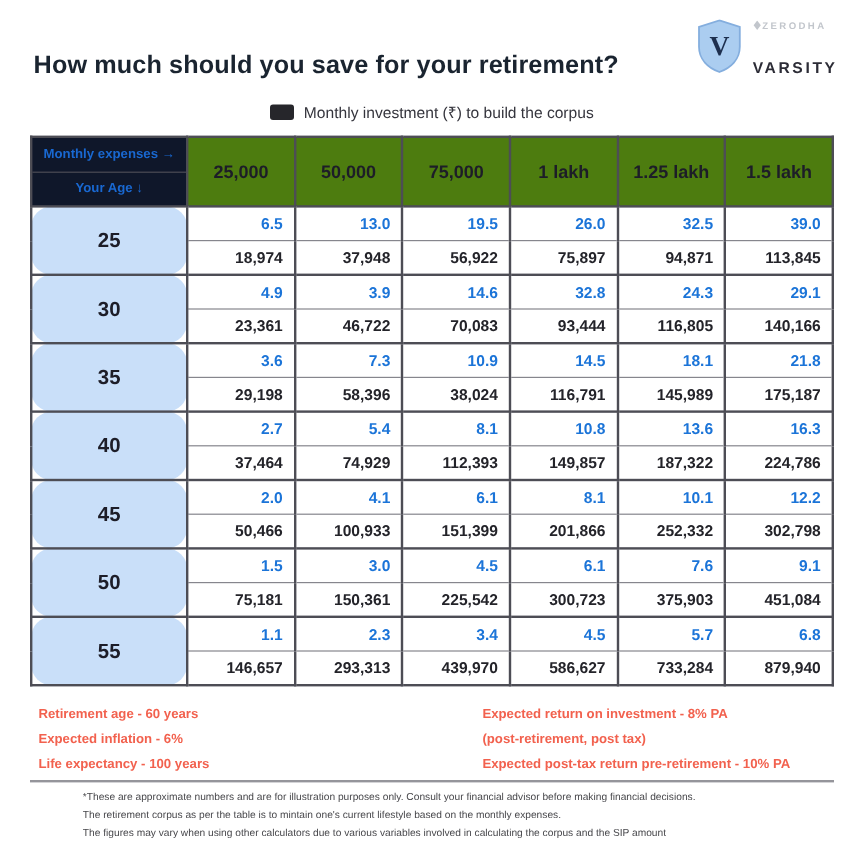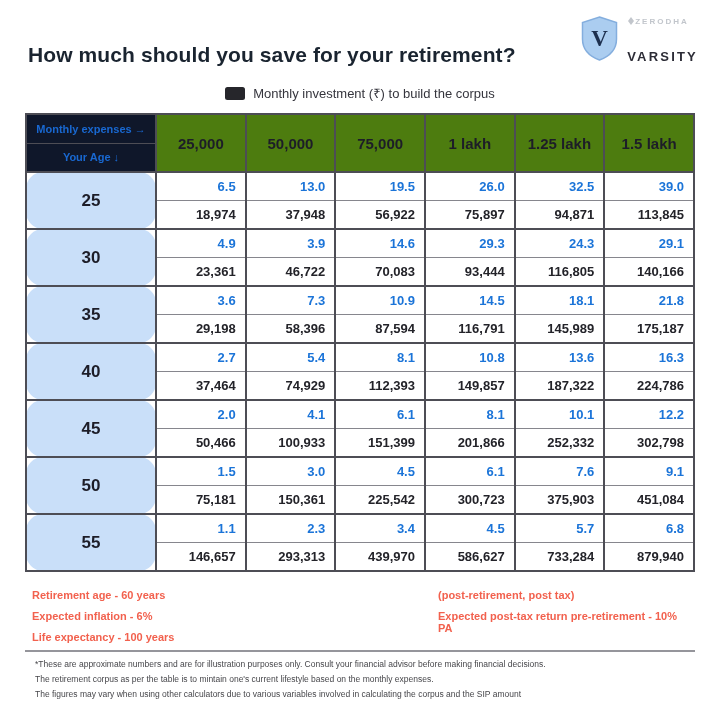--- a/index.html
+++ b/index.html
@@ -31,29 +31,29 @@
   td.corner { background:#0f172a; vertical-align:middle; }
   td.corner div { height:27px; display:flex; align-items:center; justify-content:center;
                   font-size:11px; font-weight:bold; color:#1968d1; }
   td.corner .corner-top { border-bottom:1.5px solid #4d4d55; }
   td.age { background:#c9dff9; text-align:center; font-size:17px; font-weight:bold; color:#1d1d28;border-radius:17px; }
   td.corpus, td.invest { background:#ffffff; height:27px; text-align:right; padding-right:9px;
                          font-size:13px; font-weight:bold; }
   td.corpus { color:#1b74d8; border-bottom:1px solid #86868d;margin-left:32px; }
   td.invest { color:#232329; border-top:1px solid #86868d;margin-top:22px; }
 
-  .assumptions { position:absolute; left:32px; top:589px; width:660px; display:flex;gap:36px; }
+  .assumptions { position:absolute; left:32px; top:589px; width:660px; display:flex; }
   .assume-col-left { width:370px; }
   .assume-col-right { flex:1; }
   .assume-line { font-size:11px; font-weight:bold; color:#f2614e; margin-bottom:9px; }
 
   .divider { position:absolute; left:25px; top:650px; width:670px; border-top:2px solid #95959b; }
 
   .disclaimers { position:absolute; left:35px; top:659px; width:655px; }
-  .disclaimer-line { font-size:8.5px; color:#47474b; margin-bottom:5px; }
+  .disclaimer-line { font-size:8.5px; color:#47474b; margin-bottom:5px;margin-left:34px; }
 </style>
 </head>
 <body>
 
 <div class="page">
 
   <h1 class="title">How much should you save for your retirement?</h1>
 
   <div class="logo">
     <svg width="37" height="45" viewBox="0 0 37 45">
@@ -118,21 +118,21 @@
       <td class="invest">75,897</td>
       <td class="invest">94,871</td>
       <td class="invest">113,845</td>
     </tr>
 
     <tr>
       <td class="age" rowspan="2">30</td>
       <td class="corpus">4.9</td>
       <td class="corpus">3.9</td>
       <td class="corpus">14.6</td>
-      <td class="corpus">29.3</td>
+      <td class="corpus">32.8</td>
       <td class="corpus">24.3</td>
       <td class="corpus">29.1</td>
     </tr>
     <tr>
       <td class="invest">23,361</td>
       <td class="invest">46,722</td>
       <td class="invest">70,083</td>
       <td class="invest">93,444</td>
       <td class="invest">116,805</td>
       <td class="invest">140,166</td>
@@ -143,21 +143,21 @@
       <td class="corpus">3.6</td>
       <td class="corpus">7.3</td>
       <td class="corpus">10.9</td>
       <td class="corpus">14.5</td>
       <td class="corpus">18.1</td>
       <td class="corpus">21.8</td>
     </tr>
     <tr>
       <td class="invest">29,198</td>
       <td class="invest">58,396</td>
-      <td class="invest">87,594</td>
+      <td class="invest">38,024</td>
       <td class="invest">116,791</td>
       <td class="invest">145,989</td>
       <td class="invest">175,187</td>
     </tr>
 
     <tr>
       <td class="age" rowspan="2">40</td>
       <td class="corpus">2.7</td>
       <td class="corpus">5.4</td>
       <td class="corpus">8.1</td>
@@ -230,20 +230,21 @@
     </tbody>
   </table>
 
   <div class="assumptions">
     <div class="assume-col-left">
       <div class="assume-line">Retirement age - 60 years</div>
       <div class="assume-line">Expected inflation - 6%</div>
       <div class="assume-line">Life expectancy - 100 years</div>
     </div>
     <div class="assume-col-right">
+      <div class="assume-line">Expected return on investment - 8% PA</div>
       <div class="assume-line">(post-retirement, post tax)</div>
       <div class="assume-line">Expected post-tax return pre-retirement - 10% PA</div>
     </div>
   </div>
 
   <div class="divider"></div>
 
   <div class="disclaimers">
     <div class="disclaimer-line">*These are approximate numbers and are for illustration purposes only. Consult your financial advisor before making financial decisions.</div>
     <div class="disclaimer-line">The retirement corpus as per the table is to mintain one's current lifestyle based on the monthly expenses.</div>

